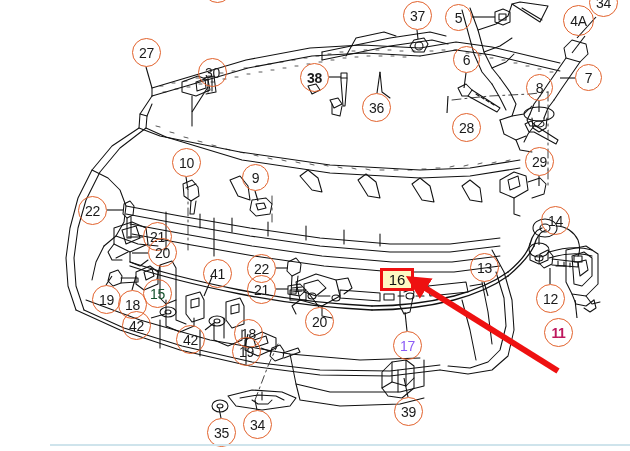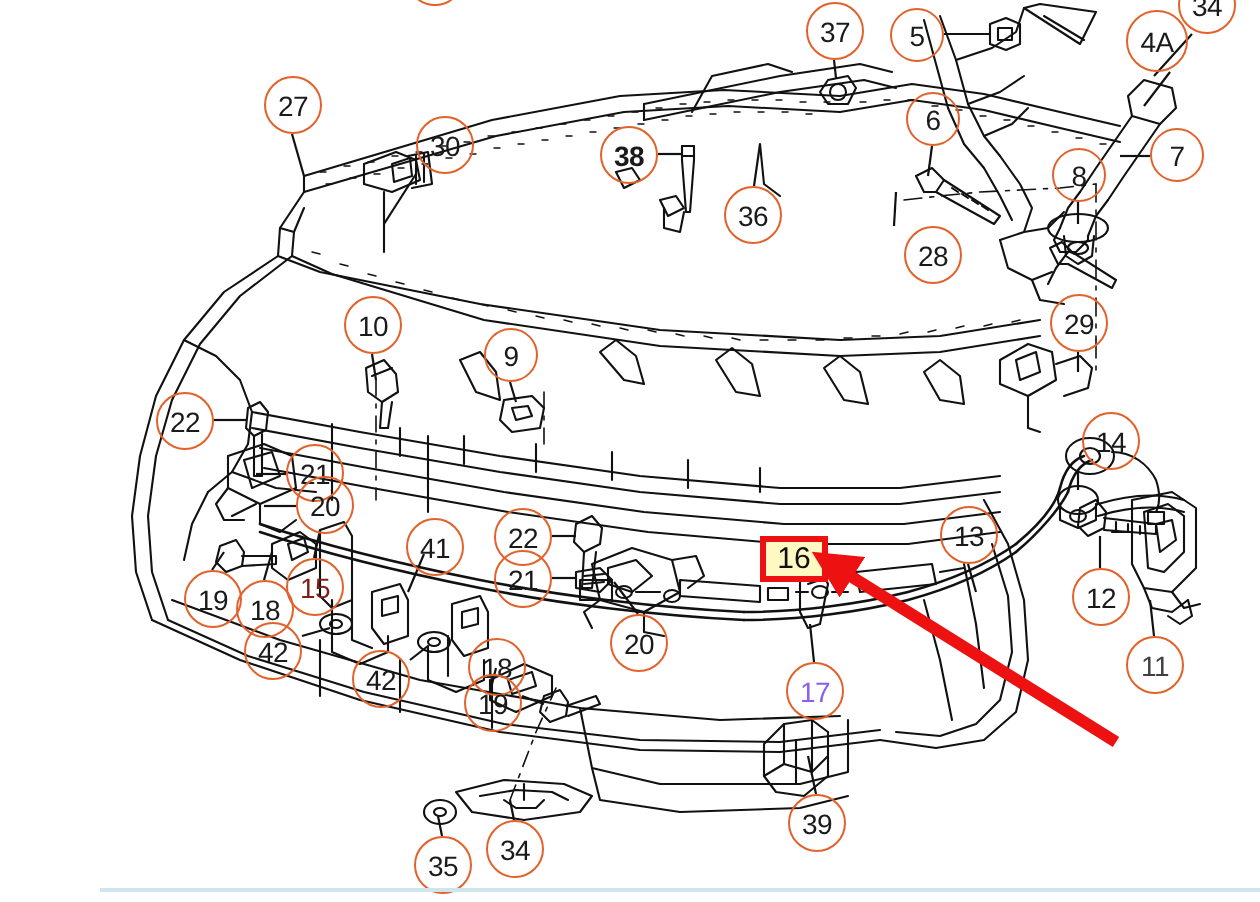--- a/index.html
+++ b/index.html
@@ -389,21 +389,21 @@
       <line x1="484" y1="282" x2="488" y2="296" stroke="#111111" stroke-width="1.1"></line>
       <line x1="550" y1="284" x2="550" y2="268" stroke="#111111" stroke-width="1.1"></line>
       <line x1="577" y1="318" x2="575" y2="300" stroke="#111111" stroke-width="1.1"></line>
       <line x1="408" y1="397" x2="404" y2="378" stroke="#111111" stroke-width="1.1"></line>
       <line x1="257" y1="410" x2="255" y2="400" stroke="#111111" stroke-width="1.1"></line>
       <line x1="221" y1="418" x2="219" y2="408" stroke="#111111" stroke-width="1.1"></line>
     </svg>
 
   <div id="callout-layer">
       <div class="callout" style="left: 132px; top: 38px; width: 29px; height: 29px; border-color: rgb(226, 98, 44); color: rgb(26, 26, 26);">27</div>
-      <div class="callout" style="left: 208px; top: 58px; width: 29px; height: 29px; border-color: rgb(226, 98, 44); color: rgb(26, 26, 26);">30</div>
+      <div class="callout" style="left: 198px; top: 58px; width: 29px; height: 29px; border-color: rgb(226, 98, 44); color: rgb(26, 26, 26);">30</div>
       <div class="callout" style="left: 300px; top: 63px; width: 29px; height: 29px; border-color: rgb(226, 98, 44); color: rgb(26, 26, 26); font-weight: bold;">38</div>
       <div class="callout" style="left: 362px; top: 93px; width: 29px; height: 29px; border-color: rgb(226, 98, 44); color: rgb(26, 26, 26);">36</div>
       <div class="callout" style="left: 433px; top: 113px; width: 29px; height: 29px; border-color: rgb(226, 98, 44); color: rgb(26, 26, 26); margin-left: 19px;">28</div>
       <div class="callout" style="left: 403px; top: 1px; width: 29px; height: 29px; border-color: rgb(226, 98, 44); color: rgb(26, 26, 26);">37</div>
       <div class="callout" style="left: 445px; top: 4px; width: 27px; height: 27px; border-color: rgb(226, 98, 44); color: rgb(26, 26, 26);">5</div>
       <div class="callout" style="left: 589px; top: -12px; width: 29px; height: 29px; border-color: rgb(226, 98, 44); color: rgb(26, 26, 26);">34</div>
       <div class="callout" style="left: 563px; top: 5px; width: 31px; height: 31px; border-color: rgb(226, 98, 44); color: rgb(26, 26, 26);">4A</div>
       <div class="callout" style="left: 453px; top: 46px; width: 27px; height: 27px; border-color: rgb(226, 98, 44); color: rgb(26, 26, 26);">6</div>
       <div class="callout" style="left: 526px; top: 74px; width: 27px; height: 27px; border-color: rgb(226, 98, 44); color: rgb(26, 26, 26);">8</div>
       <div class="callout" style="left: 575px; top: 64px; width: 27px; height: 27px; border-color: rgb(226, 98, 44); color: rgb(26, 26, 26);">7</div>
@@ -412,30 +412,30 @@
       <div class="callout" style="left: 172px; top: 148px; width: 29px; height: 29px; border-color: rgb(226, 98, 44); color: rgb(26, 26, 26);">10</div>
       <div class="callout" style="left: 242px; top: 164px; width: 27px; height: 27px; border-color: rgb(226, 98, 44); color: rgb(26, 26, 26);">9</div>
       <div class="callout" style="left: 78px; top: 196px; width: 29px; height: 29px; border-color: rgb(226, 98, 44); color: rgb(26, 26, 26);">22</div>
       <div class="callout" style="left: 143px; top: 222px; width: 29px; height: 29px; border-color: rgb(226, 98, 44); color: rgb(26, 26, 26);">21</div>
       <div class="callout" style="left: 148px; top: 238px; width: 29px; height: 29px; border-color: rgb(226, 98, 44); color: rgb(26, 26, 26);">20</div>
       <div class="callout" style="left: 203px; top: 259px; width: 29px; height: 29px; border-color: rgb(226, 98, 44); color: rgb(26, 26, 26);">41</div>
       <div class="callout" style="left: 247px; top: 254px; width: 29px; height: 29px; border-color: rgb(226, 98, 44); color: rgb(26, 26, 26);">22</div>
       <div class="callout" style="left: 247px; top: 275px; width: 29px; height: 29px; border-color: rgb(226, 98, 44); color: rgb(26, 26, 26);">21</div>
       <div class="callout" style="left: 92px; top: 285px; width: 29px; height: 29px; border-color: rgb(226, 98, 44); color: rgb(26, 26, 26);">19</div>
       <div class="callout" style="left: 118px; top: 290px; width: 29px; height: 29px; border-color: rgb(226, 98, 44); color: rgb(26, 26, 26);">18</div>
-      <div class="callout" style="left: 143px; top: 279px; width: 29px; height: 29px; border-color: rgb(226, 98, 44); color: #7f1d1d;">15</div>
+      <div class="callout" style="left: 143px; top: 279px; width: 29px; height: 29px; border-color: rgb(226, 98, 44); color: #14532d;">15</div>
       <div class="callout" style="left: 122px; top: 311px; width: 29px; height: 29px; border-color: rgb(226, 98, 44); color: rgb(26, 26, 26);">42</div>
       <div class="callout" style="left: 176px; top: 325px; width: 29px; height: 29px; border-color: rgb(226, 98, 44); color: rgb(26, 26, 26);">42</div>
       <div class="callout" style="left: 234px; top: 319px; width: 29px; height: 29px; border-color: rgb(226, 98, 44); color: rgb(26, 26, 26);">18</div>
       <div class="callout" style="left: 232px; top: 337px; width: 29px; height: 29px; border-color: rgb(226, 98, 44); color: rgb(26, 26, 26);">19</div>
       <div class="callout" style="left: 305px; top: 307px; width: 29px; height: 29px; border-color: rgb(226, 98, 44); color: rgb(26, 26, 26);">20</div>
       <div class="callout" style="left: 393px; top: 331px; width: 29px; height: 29px; border-color: rgb(226, 98, 44); color: #8b5cf6;">17</div>
       <div class="callout" style="left: 470px; top: 253px; width: 29px; height: 29px; border-color: rgb(226, 98, 44); color: rgb(26, 26, 26);">13</div>
       <div class="callout" style="left: 536px; top: 284px; width: 29px; height: 29px; border-color: rgb(226, 98, 44); color: rgb(26, 26, 26);">12</div>
-      <div class="callout" style="left: 563px; top: 318px; width: 29px; height: 29px; border-color: rgb(226, 98, 44); color: #404040;">11</div>
+      <div class="callout" style="left: 544px; top: 318px; width: 29px; height: 29px; border-color: rgb(226, 98, 44); color: #be185d; font-weight: bold;">11</div>
       <div class="callout" style="left: 394px; top: 397px; width: 29px; height: 29px; border-color: rgb(226, 98, 44); color: rgb(26, 26, 26);">39</div>
       <div class="callout" style="left: 243px; top: 410px; width: 29px; height: 29px; border-color: rgb(226, 98, 44); color: rgb(26, 26, 26);">34</div>
       <div class="callout" style="left: 207px; top: 418px; width: 29px; height: 29px; border-color: rgb(226, 98, 44); color: rgb(26, 26, 26);">35</div>
       <div class="callout" style="left: 203px; top: -26px; width: 29px; height: 29px; border-color: rgb(226, 98, 44);"></div>
     </div>
 
   <div class="callout-box" id="highlight-box" style="left: 380px; top: 268px; width: 34px; height: 23px; border-color: rgb(238, 17, 17);">16</div>
 
   <svg id="arrow-layer" style="position:absolute;left:0;top:0;width:630px;height:451px;pointer-events:none;">
     <defs>

